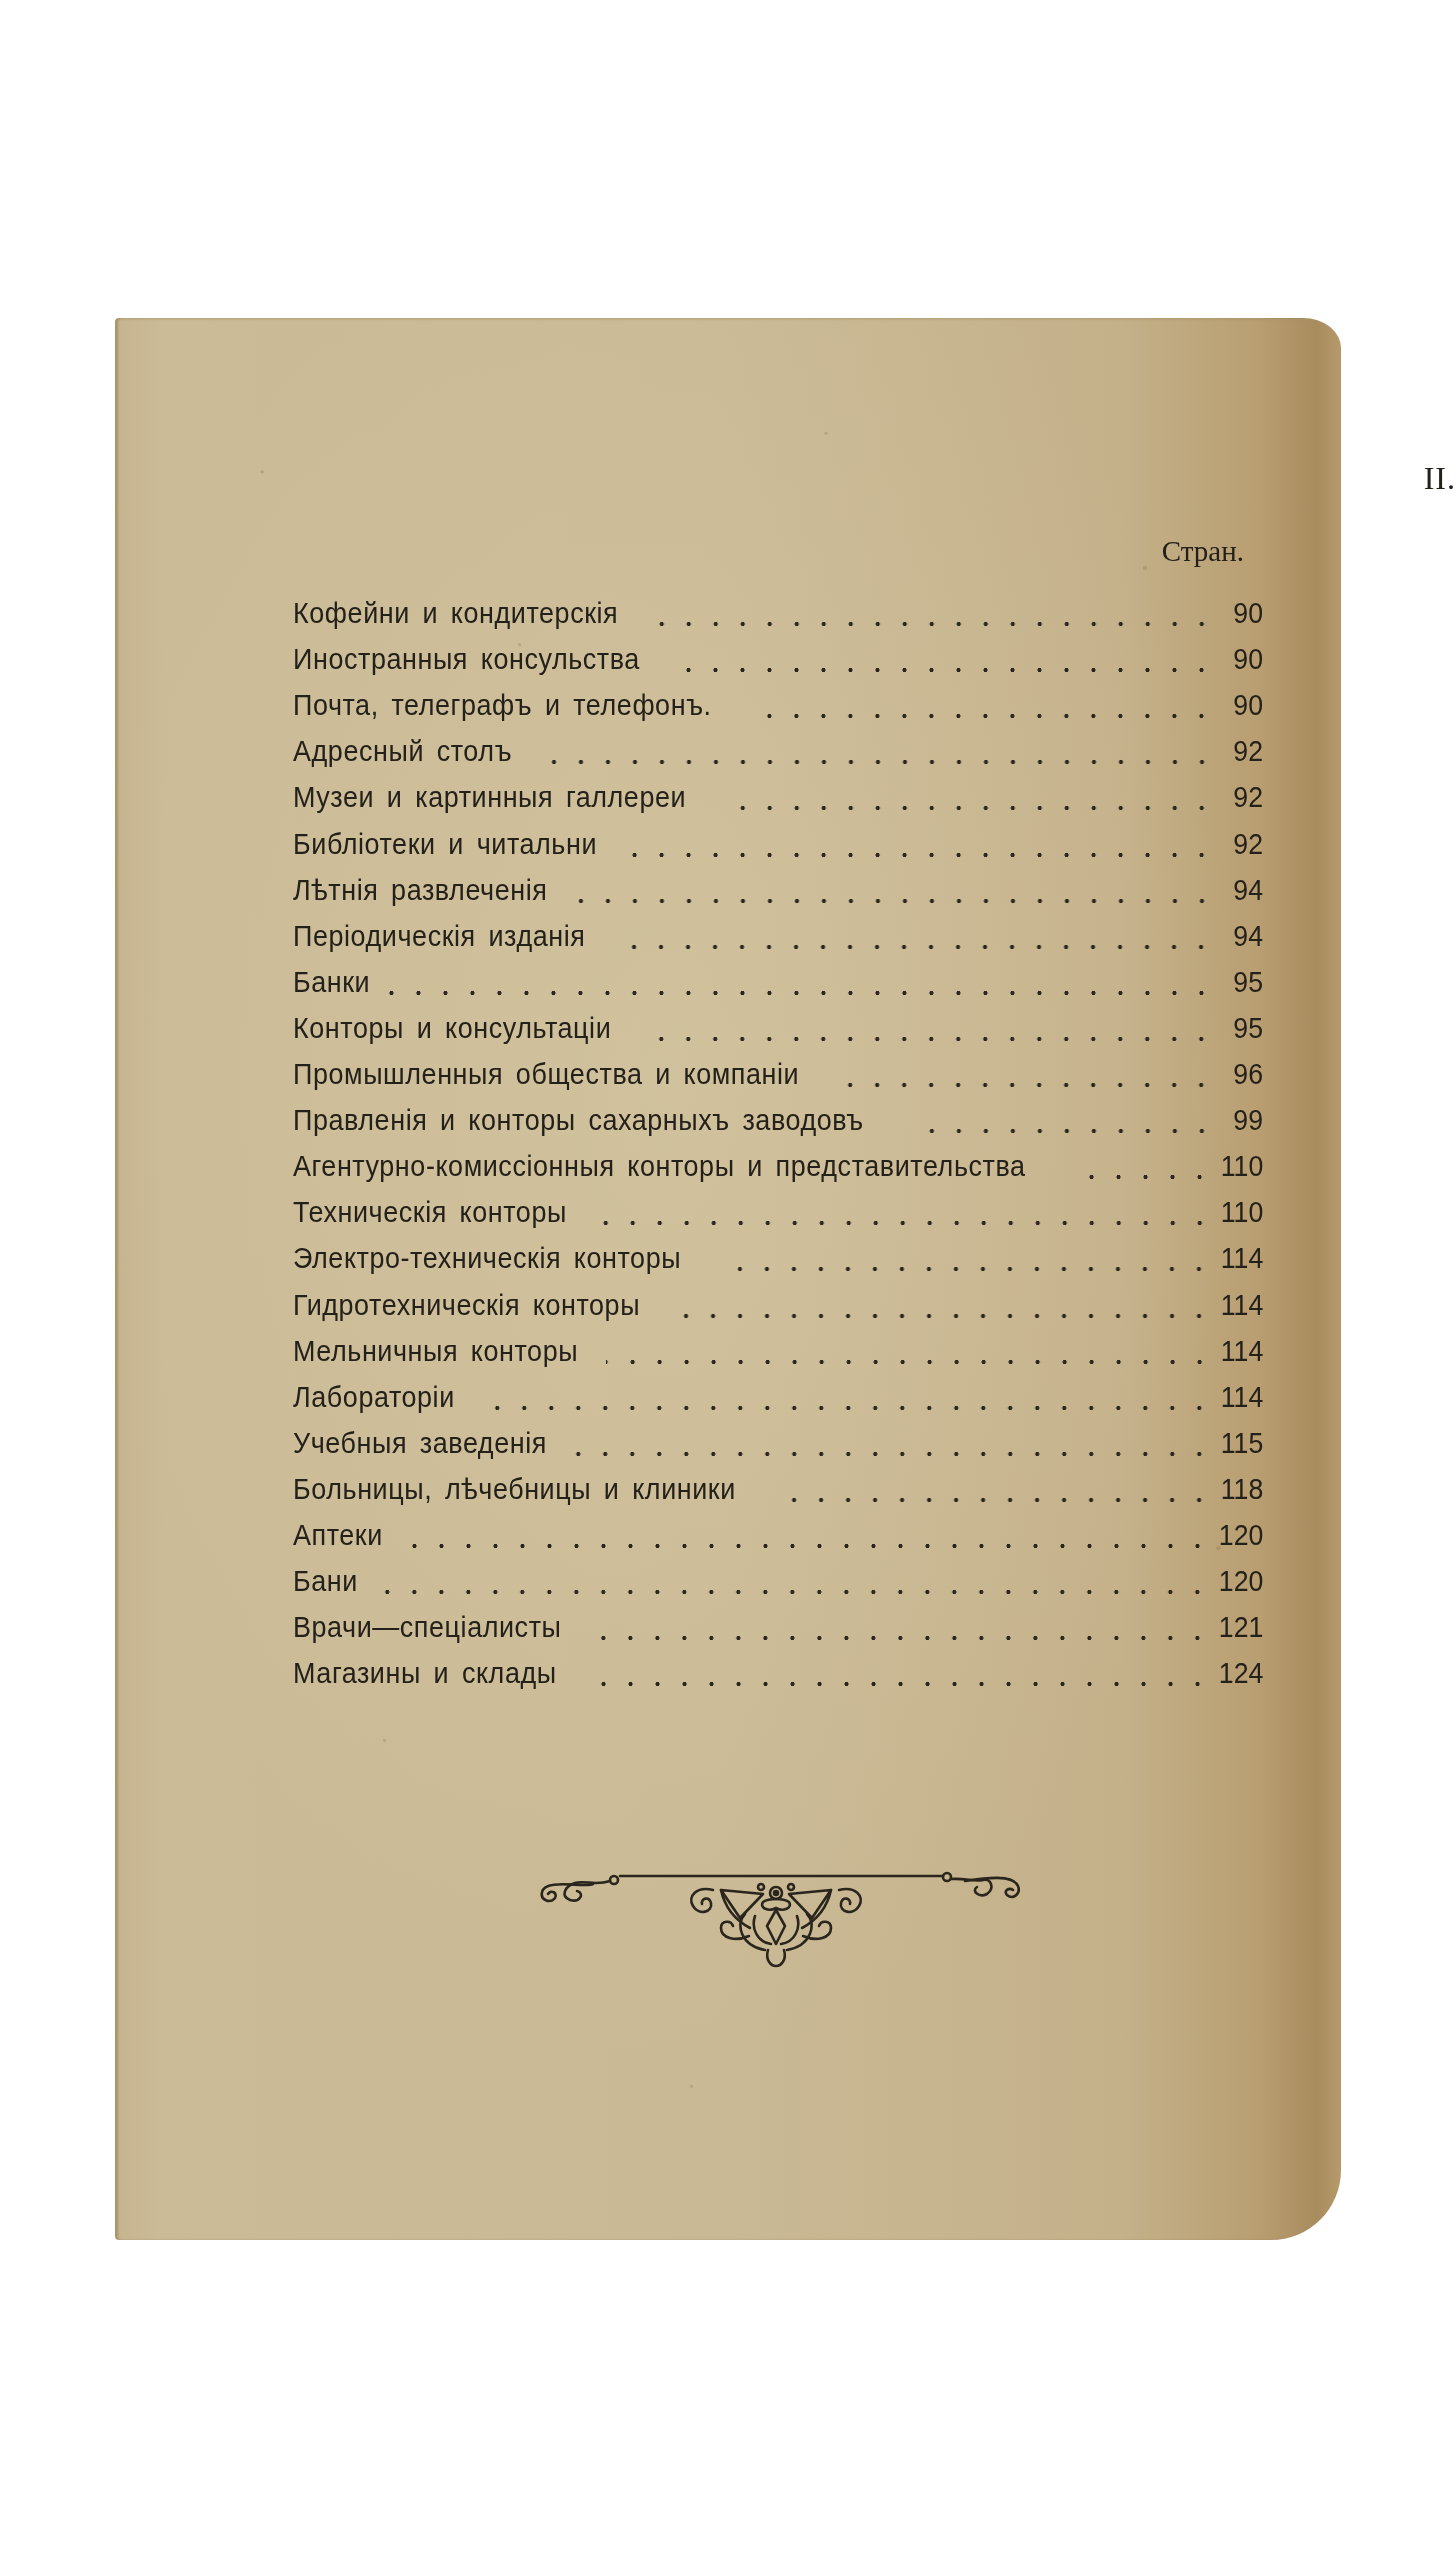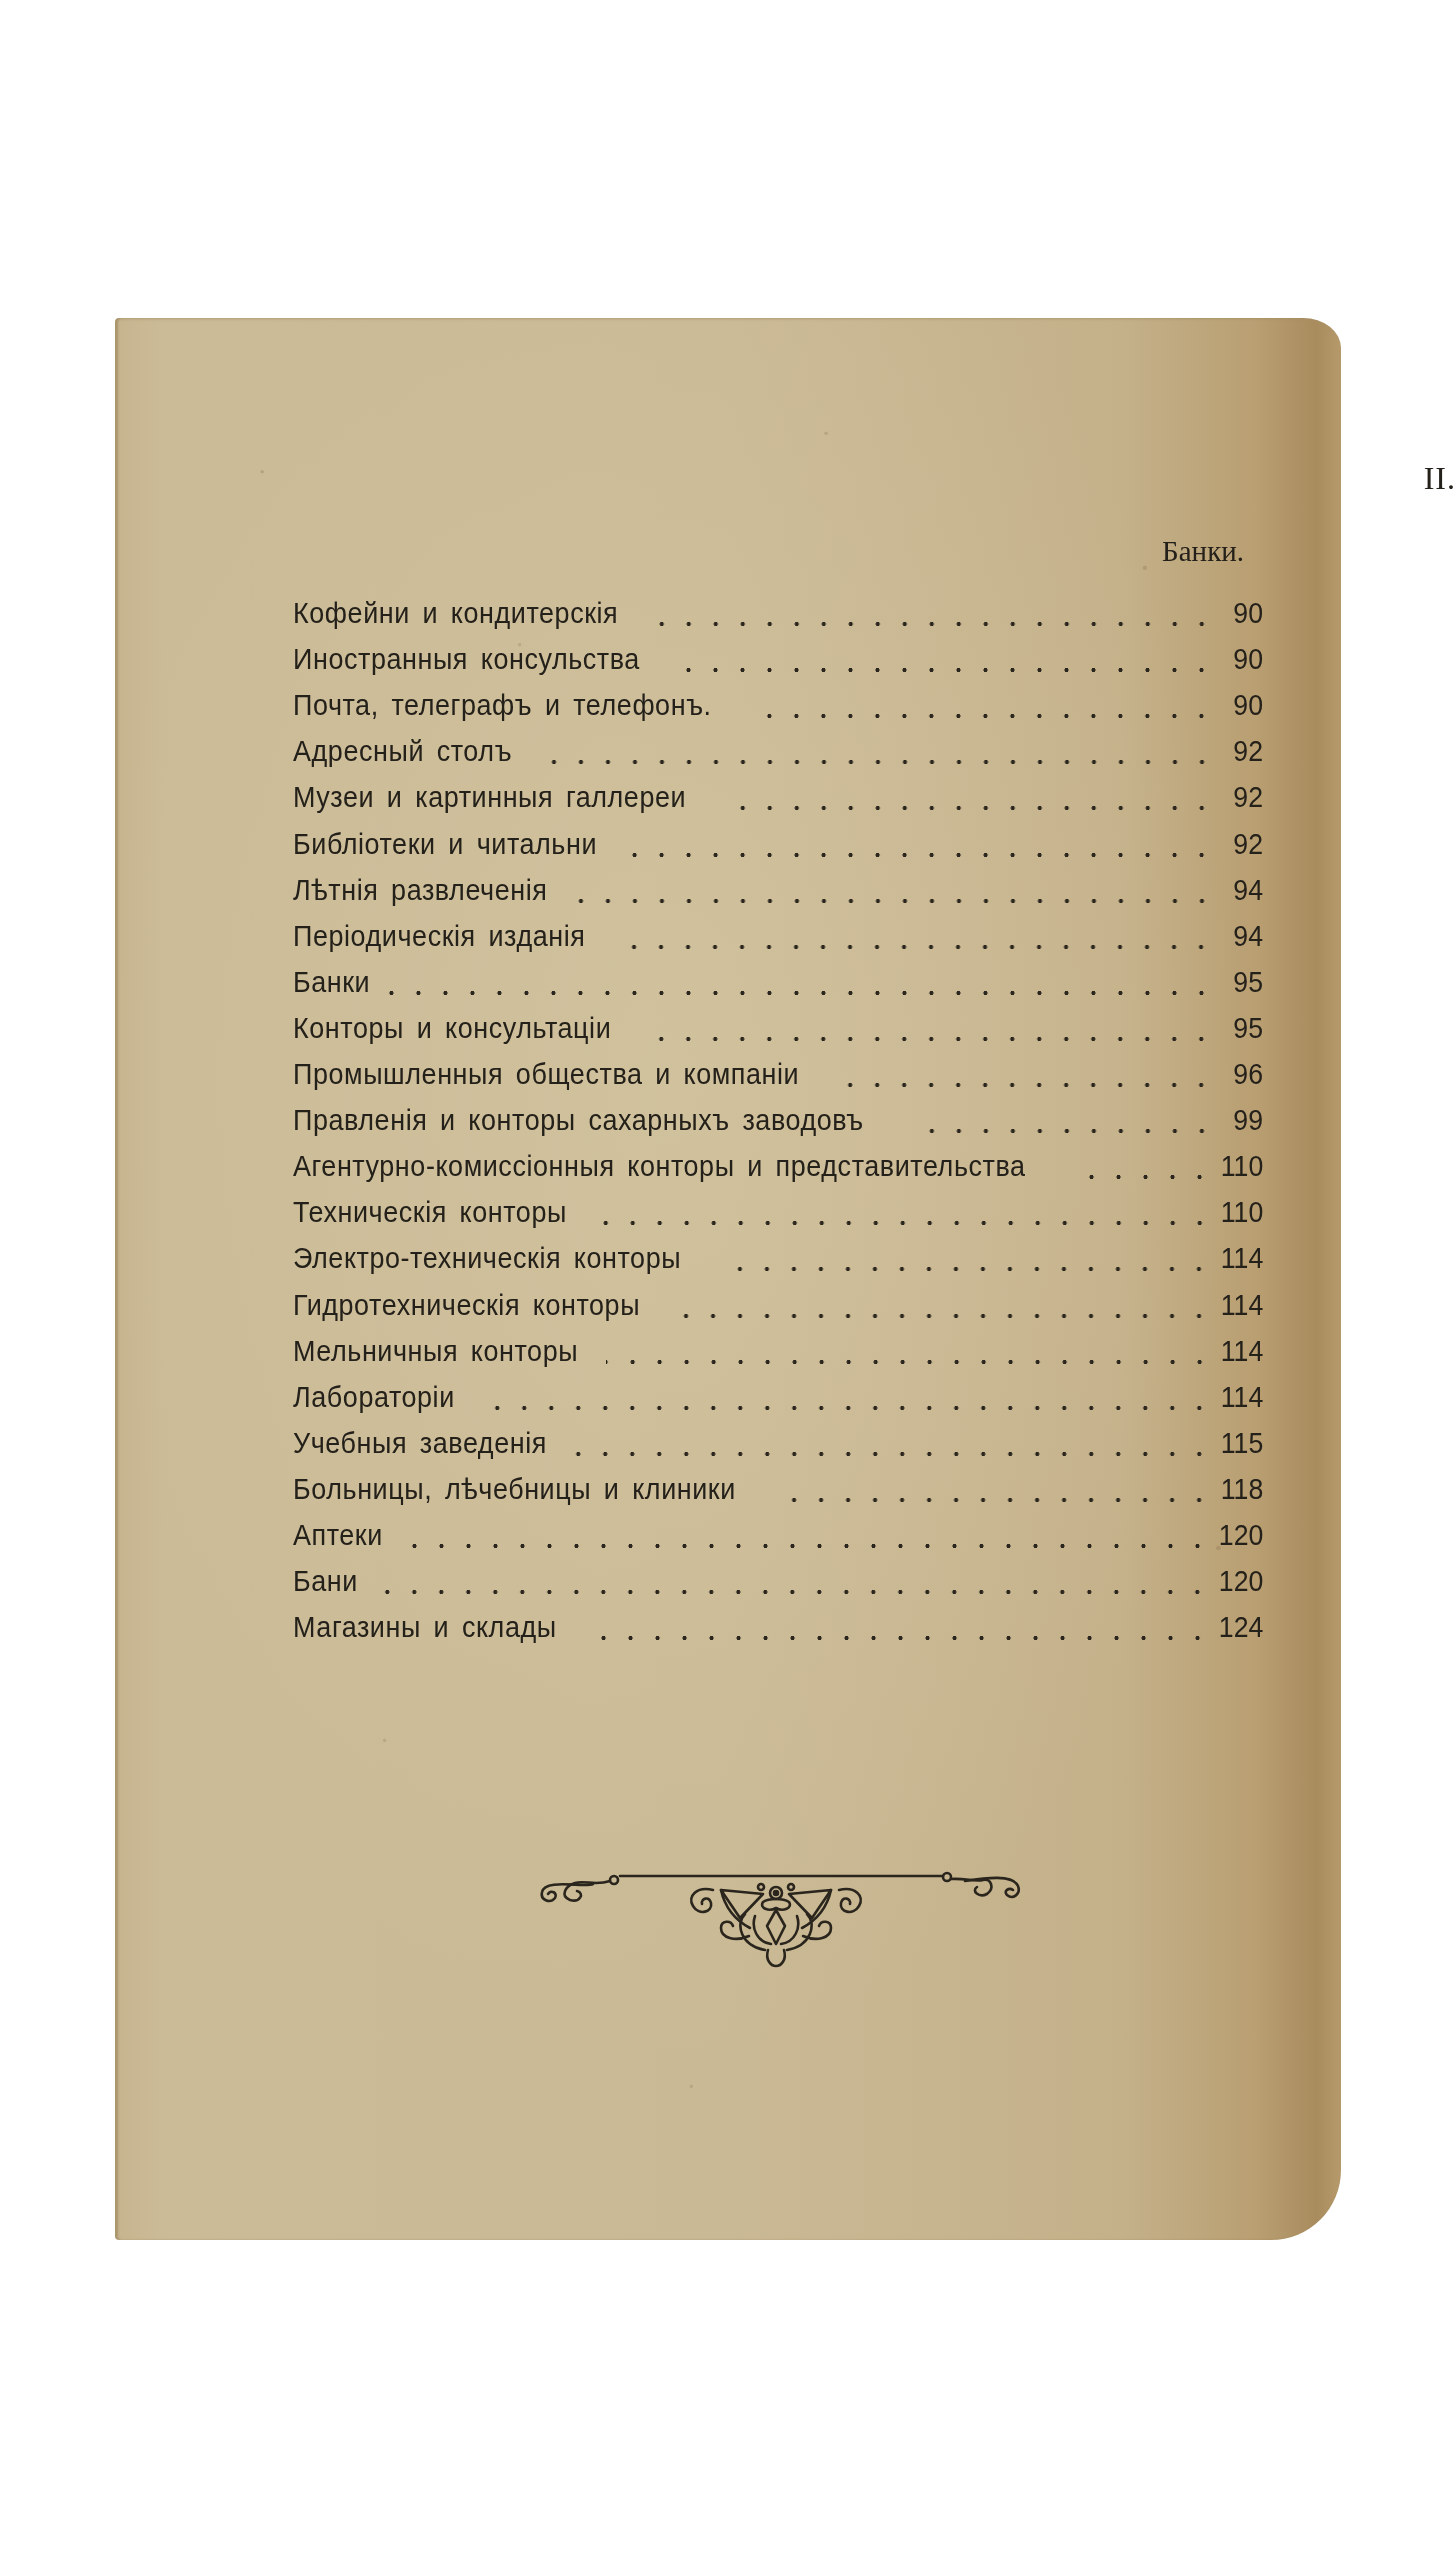--- a/index.html
+++ b/index.html
@@ -130,21 +130,21 @@
 </style>
 </head>
 <body>
 
 <div class="page">
   <div class="page-speckle"></div>
 </div>
 
 <div class="section-numeral">II.</div>
 
-<div class="page-col-header">Банки.</div>
+<div class="page-col-header">Стран.</div>
 
 <ul class="toc">
   <li class="toc-row">
       <span class="toc-title">Кофейни и кондитерскія</span>
       <span class="toc-leader"></span>
       <span class="toc-page">90</span>
     </li>
   <li class="toc-row">
       <span class="toc-title">Иностранныя консульства</span>
       <span class="toc-leader"></span>
@@ -242,20 +242,25 @@
     </li>
   <li class="toc-row">
       <span class="toc-title">Аптеки</span>
       <span class="toc-leader"></span>
       <span class="toc-page">120</span>
     </li>
   <li class="toc-row">
       <span class="toc-title">Бани</span>
       <span class="toc-leader"></span>
       <span class="toc-page">120</span>
+    </li>
+  <li class="toc-row">
+      <span class="toc-title">Врачи—спеціалисты</span>
+      <span class="toc-leader"></span>
+      <span class="toc-page">121</span>
     </li>
   <li class="toc-row">
       <span class="toc-title">Магазины и склады</span>
       <span class="toc-leader"></span>
       <span class="toc-page">124</span>
     </li>
 </ul>
 
 <svg class="ornament" viewBox="0 0 490 115" xmlns="http://www.w3.org/2000/svg">
   <g fill="none" stroke="#2a251d" stroke-width="2.6" stroke-linecap="round" stroke-linejoin="round">

